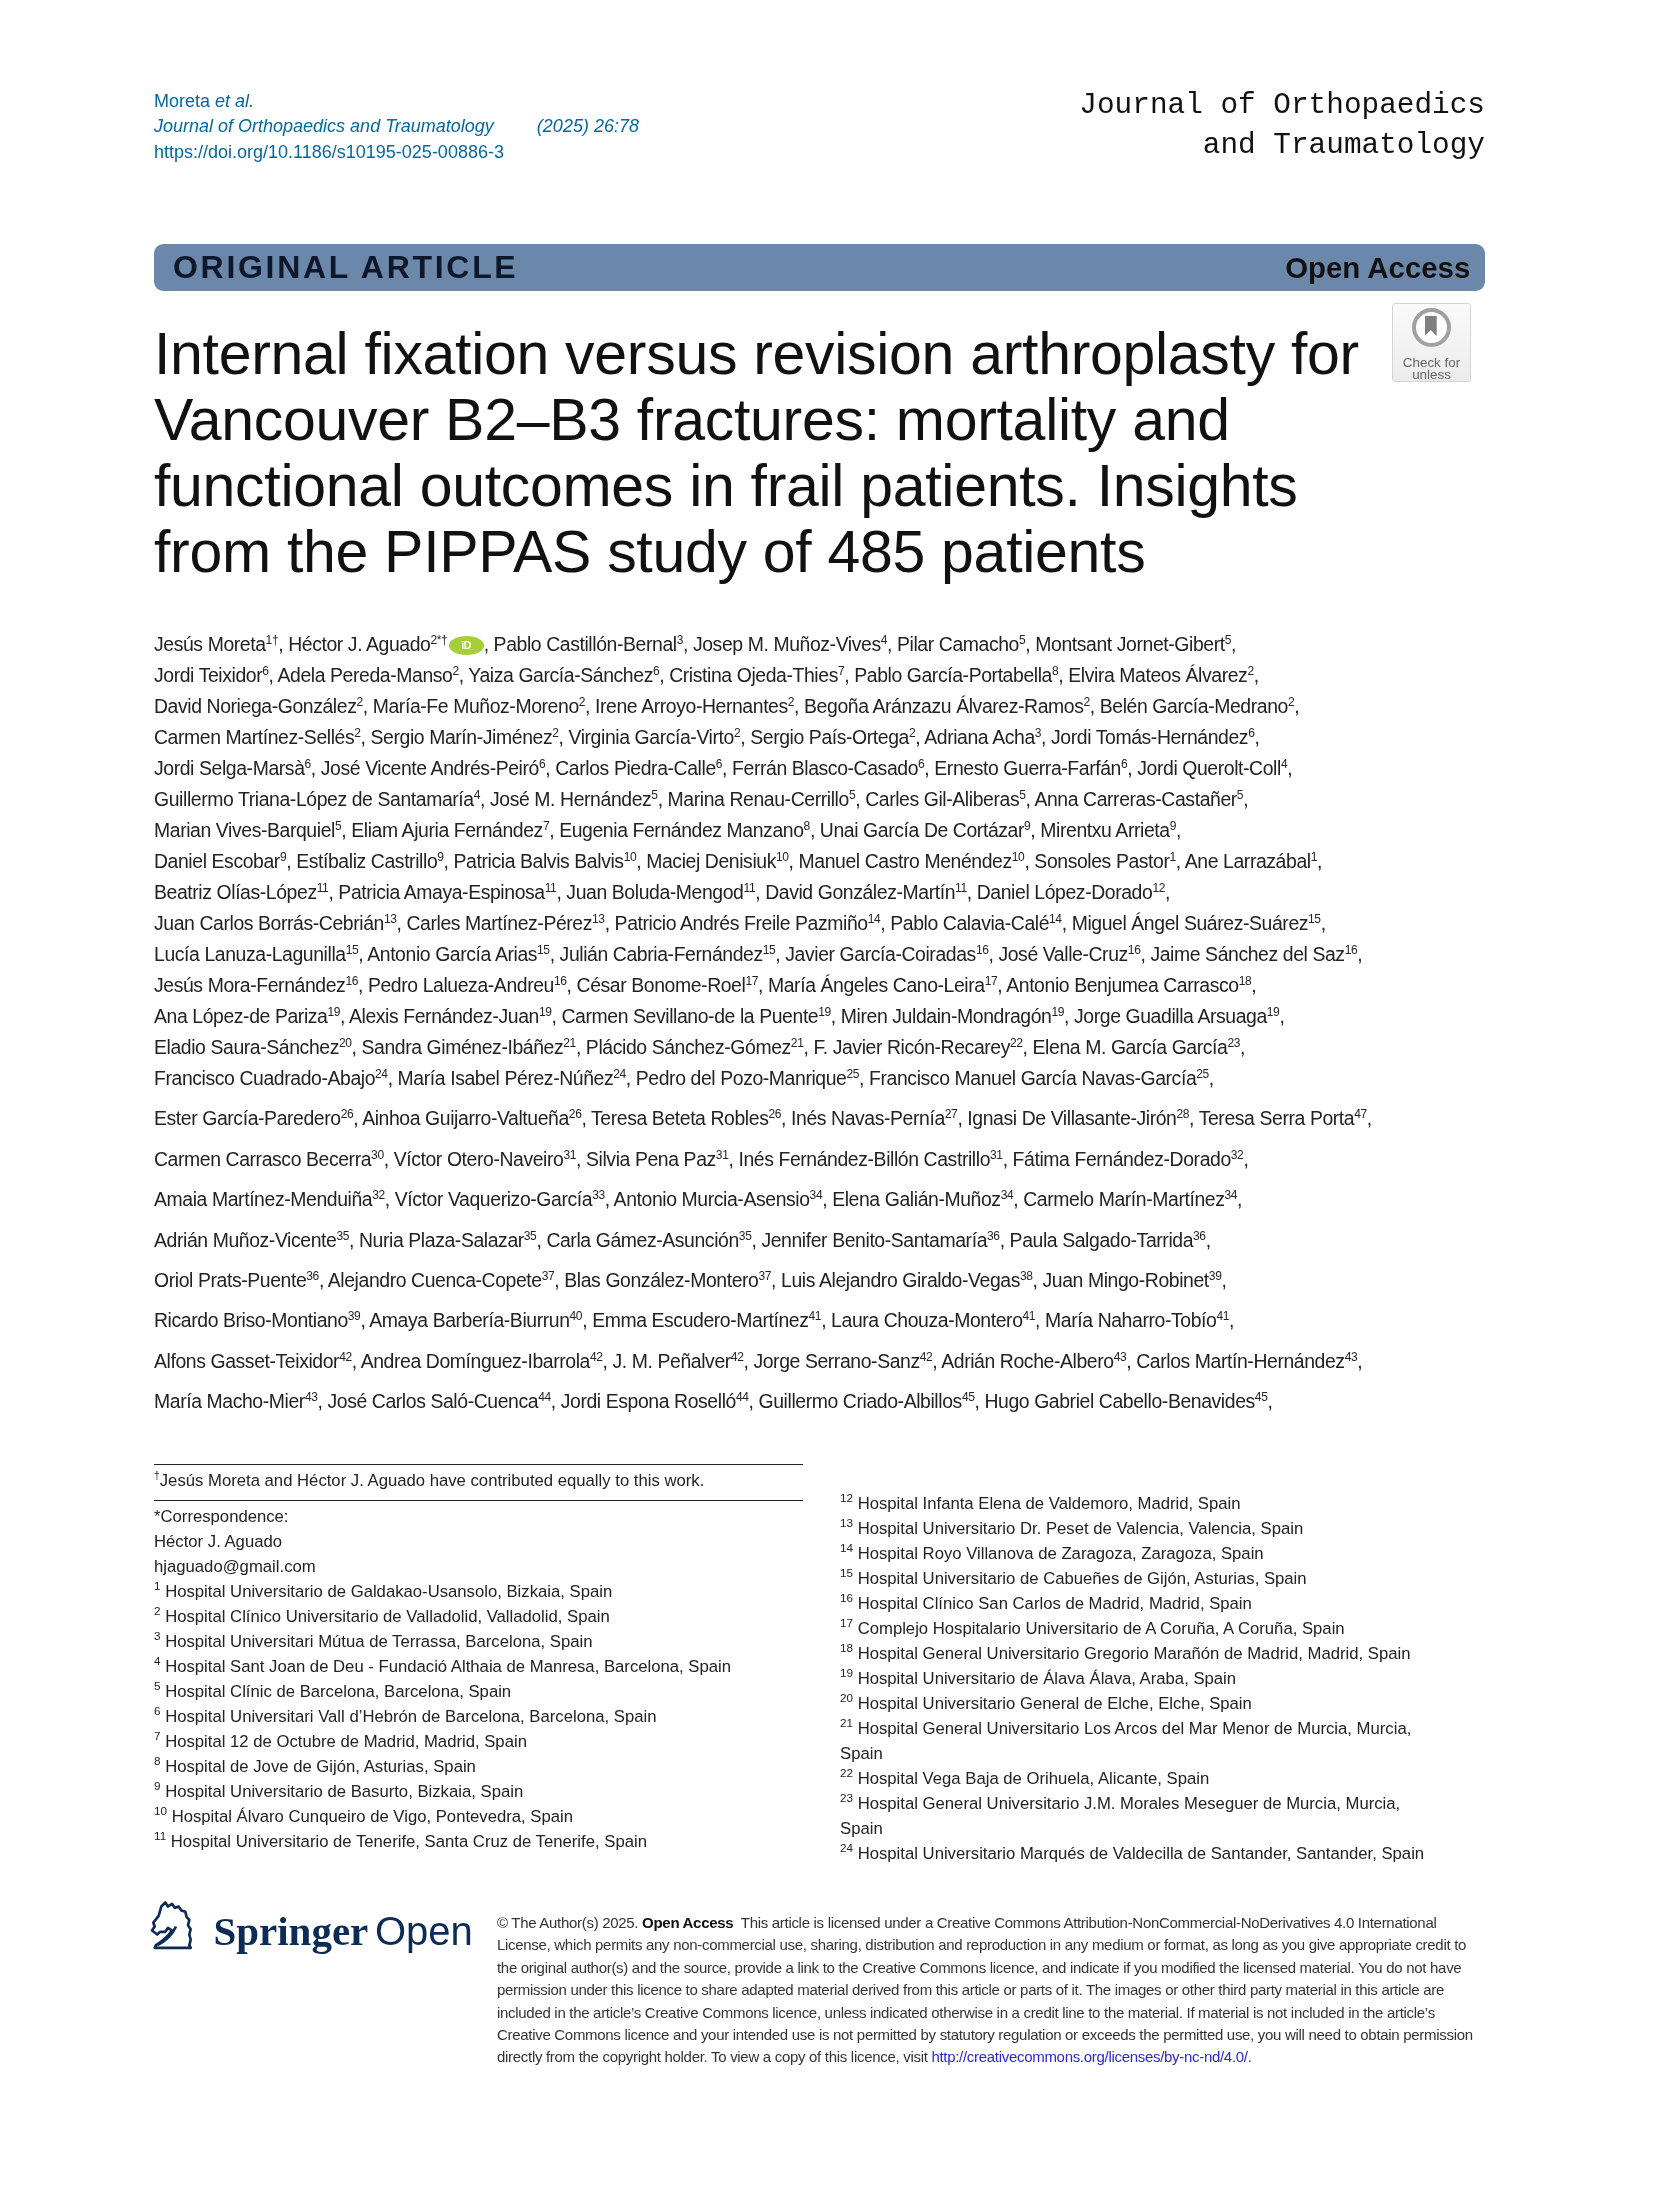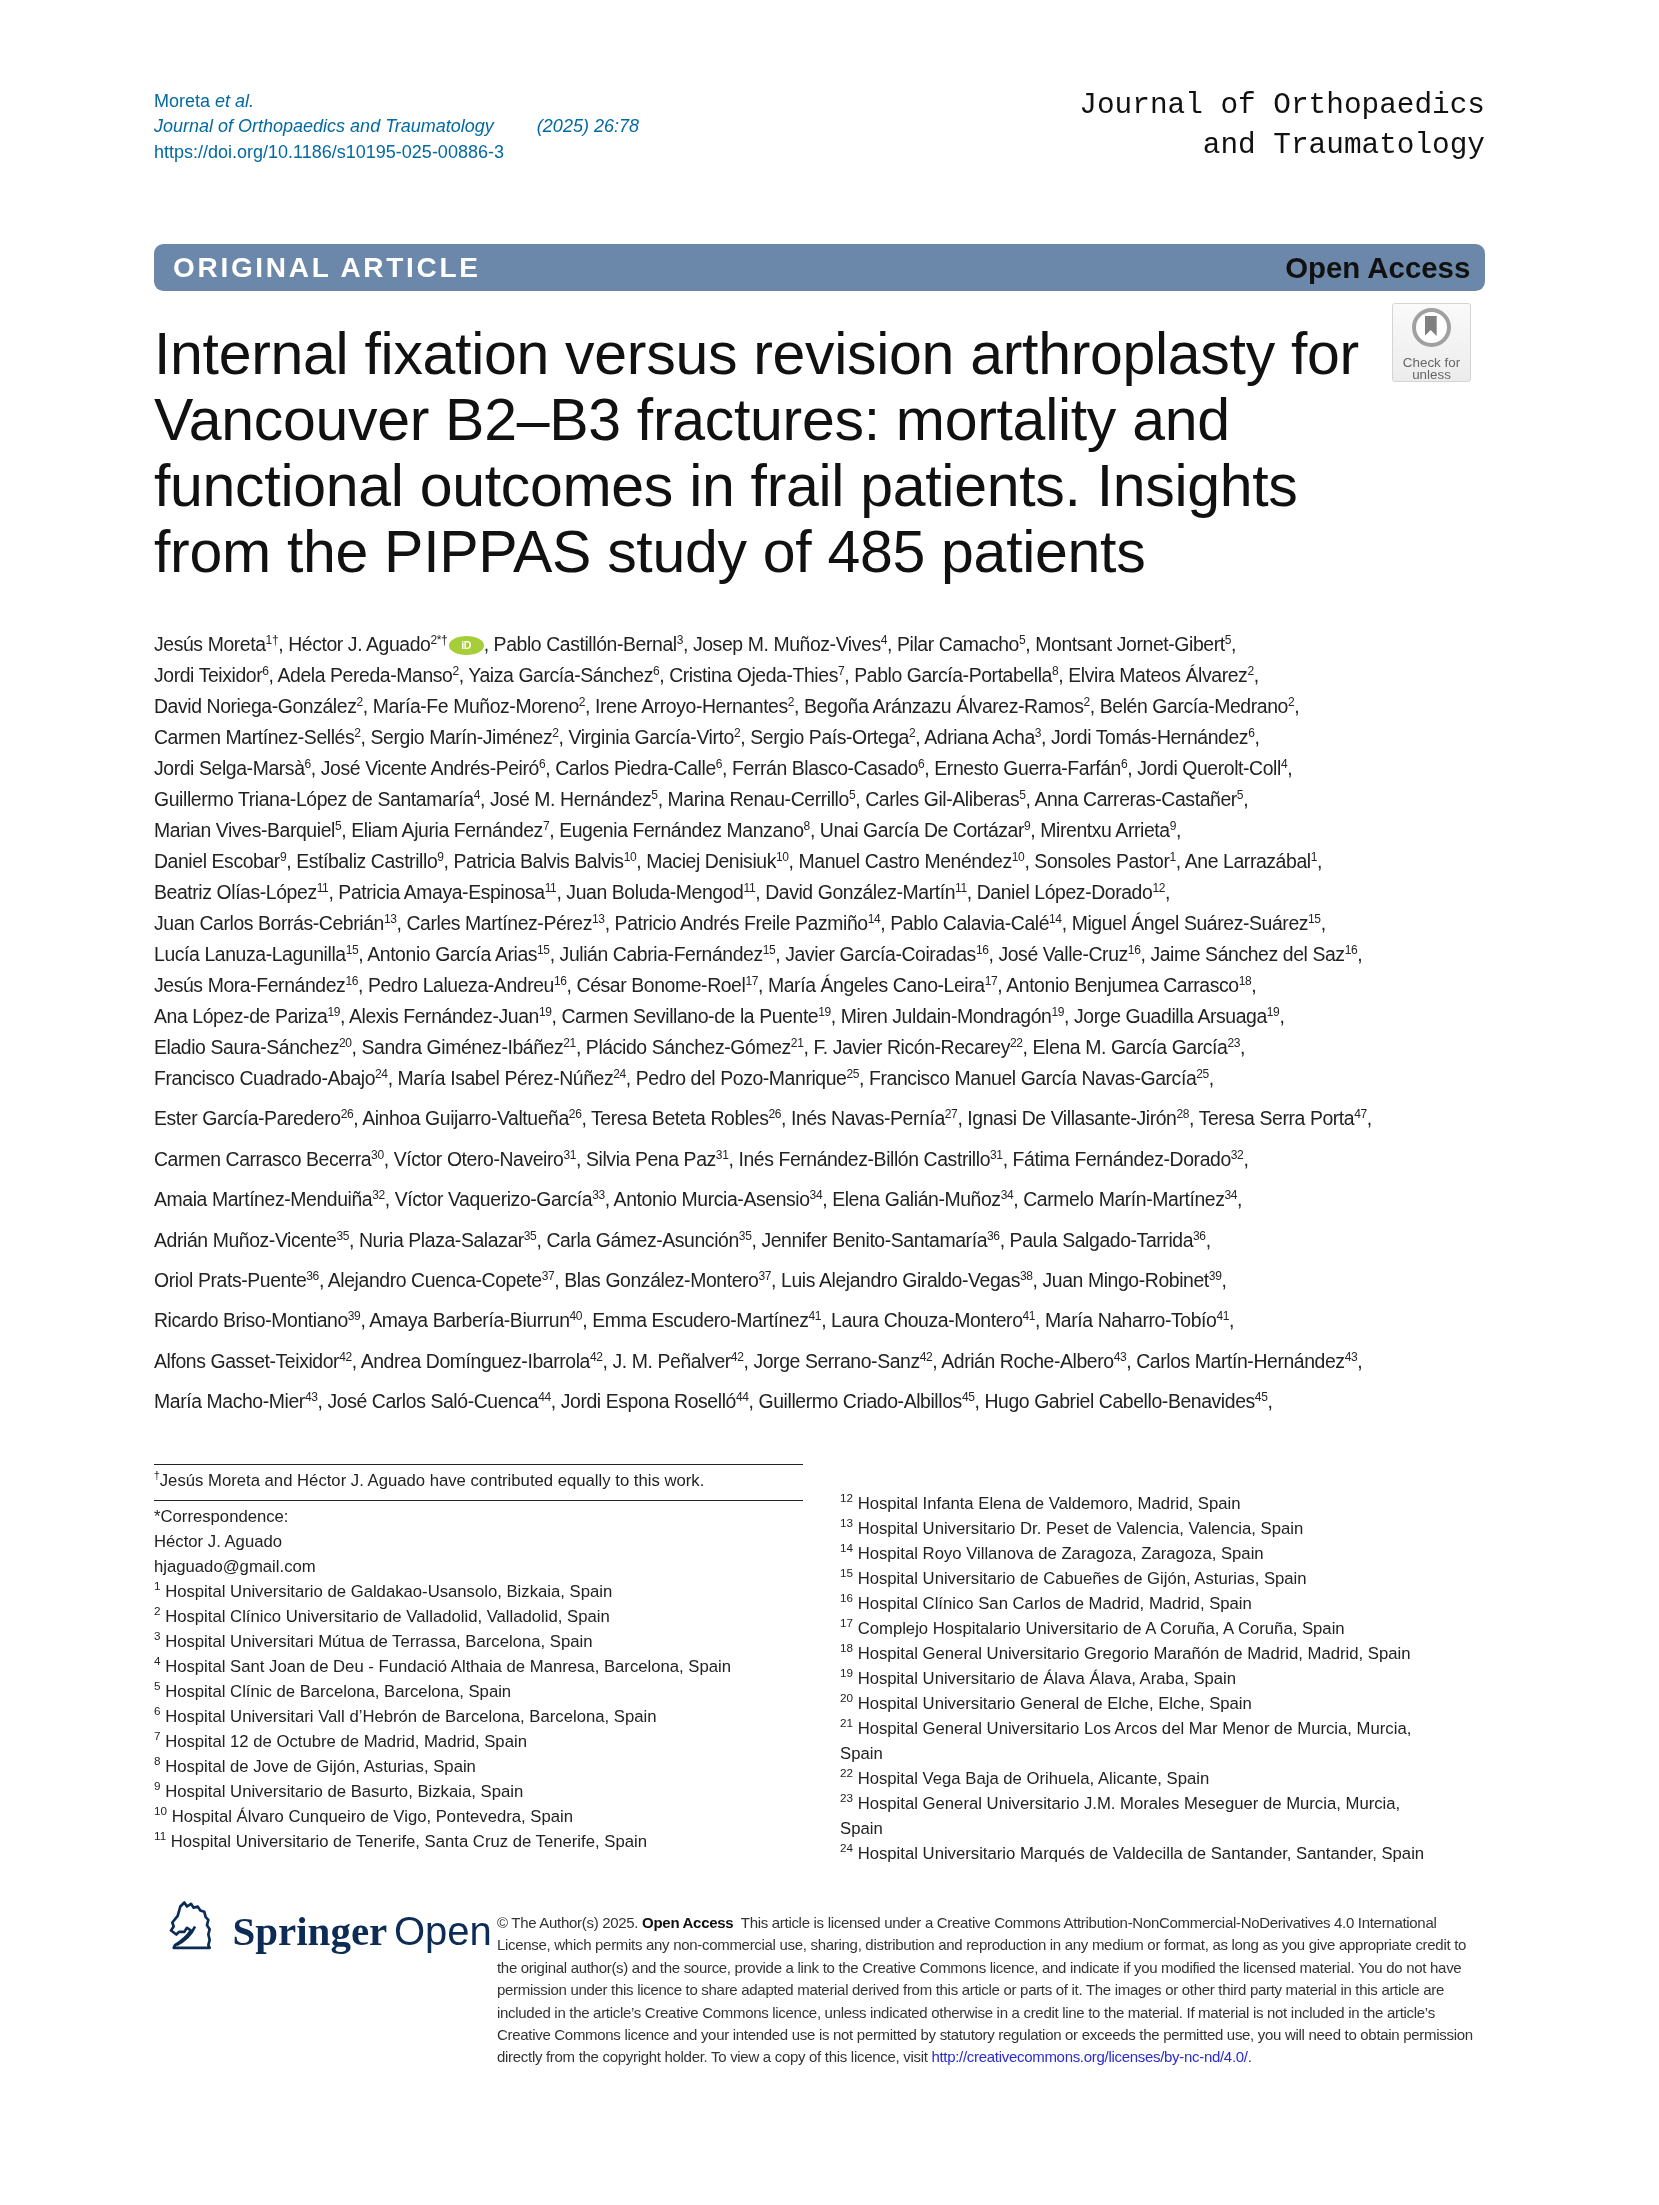--- a/index.html
+++ b/index.html
@@ -14,21 +14,21 @@
   .running-head .journal-line { font-style: italic; }
   .running-head .journal-line .yr { display: inline-block; margin-left: 43px; }
   .journal-name { right: 175px; top: 86px; font-size: 29.4px; line-height: 40px; text-align: right; color: #111; font-family: Liberation Mono, monospace; }
 
   
   .banner {
     left: 154px; top: 244px; width: 1331px; height: 47px; background: #6b88ab;
     border-radius: 9.4px; display: flex; align-items: center; justify-content: space-between;
     box-sizing: border-box; padding: 0 14.7px 0 19px;
   }
-  .banner .label { font-weight: bold; font-size: 28px; letter-spacing: 2.7px; color: #ffffff; }
+  .banner .label { font-weight: bold; font-size: 32px; letter-spacing: 2.7px; color: #0f172a; }
   .banner .oa { font-weight: bold; font-size: 29.4px; color: #111; }
 
   
   .title {
     left: 154px; top: 321px; width: 1218px; font-size: 59px; line-height: 66px; color: #111;
     letter-spacing: -0.3px;
   }
   .crossmark {
     left: 1392px; top: 303px; width: 79px; height: 79px; border: 1.3px solid #d4d4d4; border-radius: 2.7px;
     background: linear-gradient(#fafafa,#ececec); box-sizing: border-box; text-align: center;
@@ -49,21 +49,21 @@
 
   
   .fn-left { left: 154px; top: 1464px; width: 649px; font-size: 16.7px; color: #222; }
   .fn-left .rule { border-top: 1.3px solid #222; }
   .fn-left .eq { padding: 4px 0 8px; line-height: 23px; }
   .fn-left .blk { line-height: 25px; padding-top: 2.7px; }
   .fn-right { left: 840px; top: 1464px; width: 602px; font-size: 16.7px; line-height: 25px; color: #222; padding-top: 27px; }
   .aff sup { font-size: 70%; }
 
   
-  .springer { left: 167px; top: 1901px; display: flex; align-items: flex-end; }
+  .springer { left: 148px; top: 1901px; display: flex; align-items: flex-end; }
   .springer .horse { width: 48px; height: 51px; position: relative; }
   .springer .horse::after { content: ""; position: absolute; left: 2.7px; bottom: -5.4px; width: 36px; height: 3.3px; background: #e0762a; }
   .springer .word { font-family: "Liberation Serif", serif; color: #0c2b55; font-size: 41px; line-height: 41px; margin-left: 17.4px; }
   .springer .word b { font-weight: bold; }
   .springer .word span { font-family: "Liberation Sans", sans-serif; font-weight: normal; margin-left: 6.7px; font-size: 40px; }
   .license { left: 497px; top: 1912px; width: 987px; font-size: 15px; line-height: 22.4px; color: #333; letter-spacing: -0.3px; }
   .license b { color: #111; }
   .license a { color: #2a2ad0; text-decoration: none; }
 </style>
 </head>

